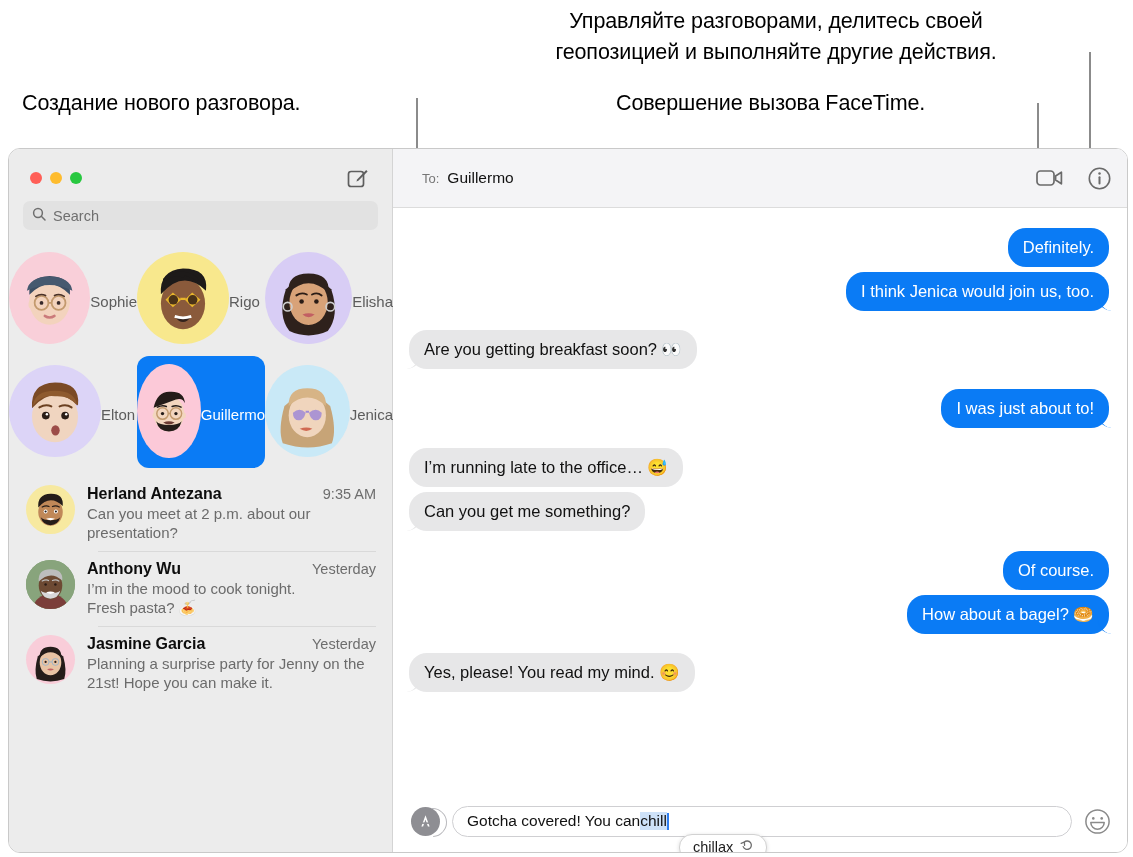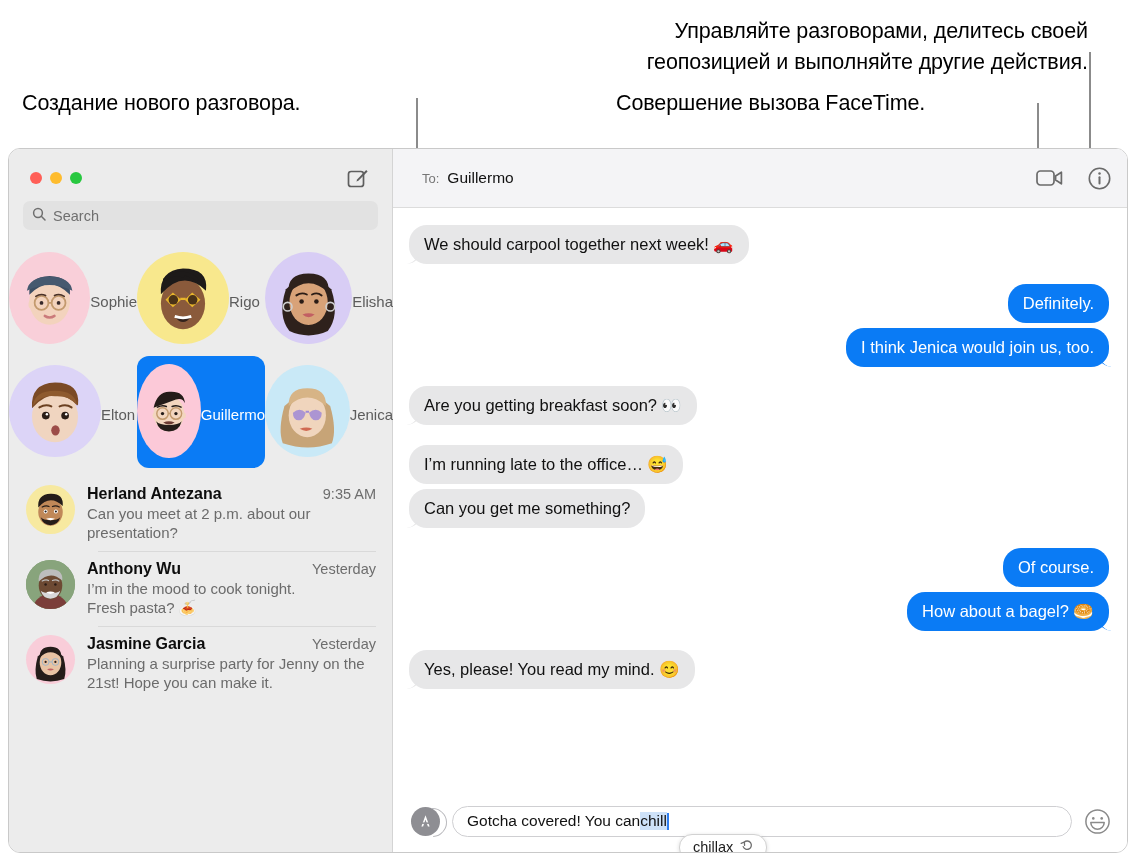--- a/index.html
+++ b/index.html
@@ -291,21 +291,21 @@
 <body>
 
 <div id="root">
 
   <div class="callout" style="left:22px; top:88px;">Создание нового разговора.</div>
   <div class="callout-line" style="left:416px; top:98px; height:62px;"></div>
 
   <div class="callout" style="left:616px; top:88px;">Совершение вызова FaceTime.</div>
   <div class="callout-line" style="left:1037px; top:103px; height:58px;"></div>
 
-  <div class="callout" style="left:464px; top:16px; text-align:right; width:624px;">Управляйте разговорами, делитесь своей
+  <div class="callout" style="left:464px; top:6px; text-align:center; width:624px;">Управляйте разговорами, делитесь своей
 геопозицией и выполняйте другие действия.</div>
   <div class="callout-line" style="left:1089px; top:52px; height:110px;"></div>
 
   <div class="window">
 
     <div class="sidebar">
 
       <div class="titlebar">
         <div class="traffic">
           <div class="dot red"></div>
@@ -542,36 +542,36 @@
               <circle cx="11.5" cy="6.4" r="1.25" fill="#6a6a6a"></circle>
               <rect x="10.5" y="9.3" width="2" height="8.2" rx="1" fill="#6a6a6a"></rect>
             </svg>
           </div>
         </div>
       </div>
 
       <div class="thread">
 
 
-        <div class="msg-row in" style="margin-top:17px;">
-          <div class="bubble in">We should carpool together next week! 🚗</div>
-        </div>
 
         <div class="msg-row out" style="margin-top:20px;">
           <div class="bubble out notail">Definitely.</div>
         </div>
 
         <div class="msg-row out" style="margin-top:5px;">
           <div class="bubble out">I think Jenica would join us, too.</div>
         </div>
 
         <div class="msg-row in" style="margin-top:19px;">
           <div class="bubble in">Are you getting breakfast soon? 👀</div>
         </div>
 
+        <div class="msg-row out" style="margin-top:20px;">
+          <div class="bubble out">I was just about to!</div>
+        </div>
 
         <div class="msg-row in" style="margin-top:20px;">
           <div class="bubble in notail">I’m running late to the office… 😅</div>
         </div>
 
         <div class="msg-row in" style="margin-top:5px;">
           <div class="bubble in">Can you get me something?</div>
         </div>
 
         <div class="msg-row out" style="margin-top:20px;">

